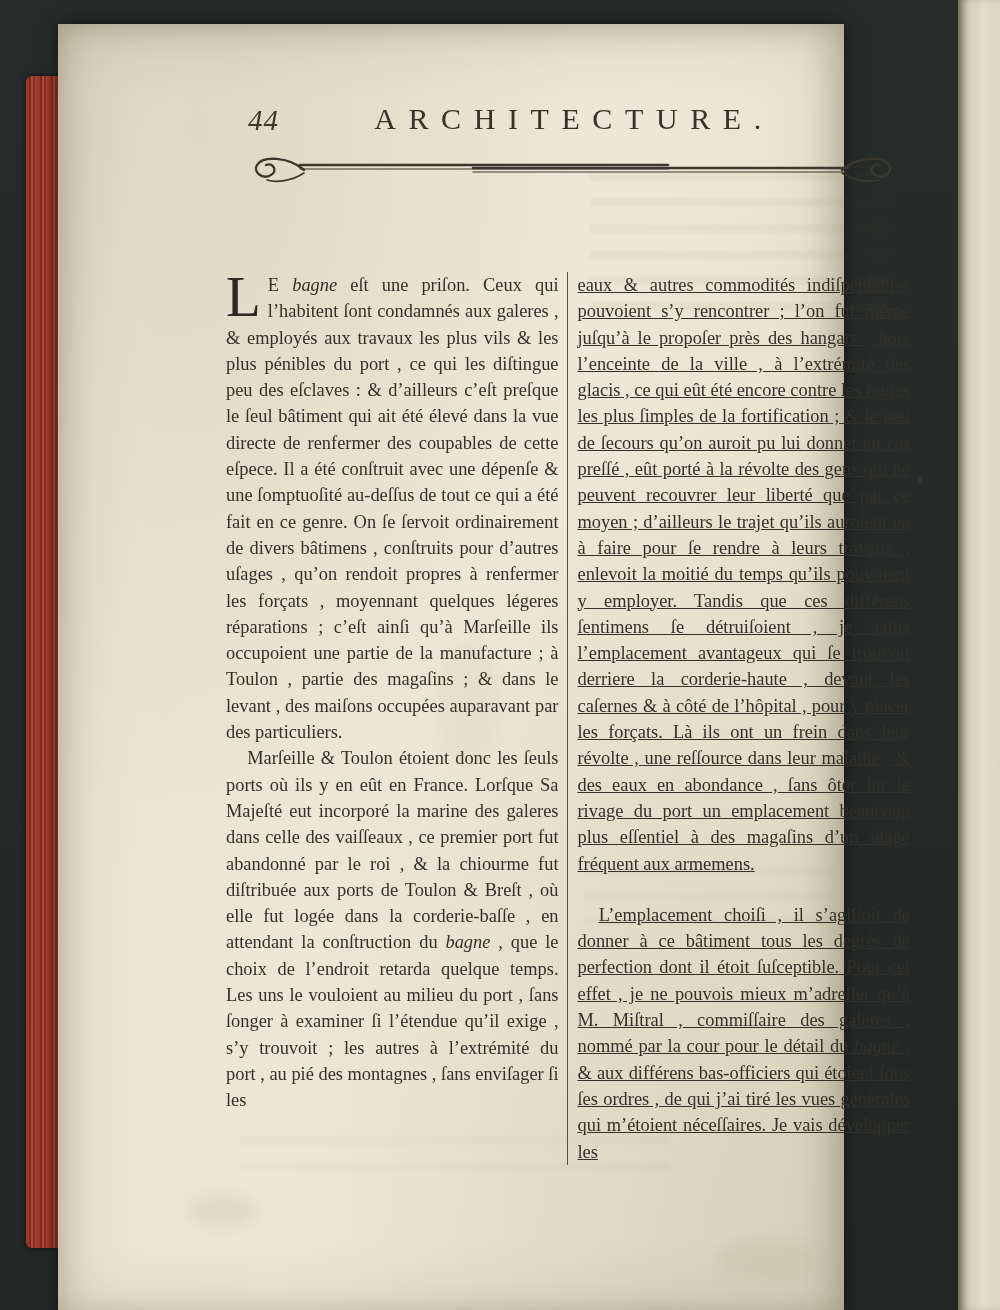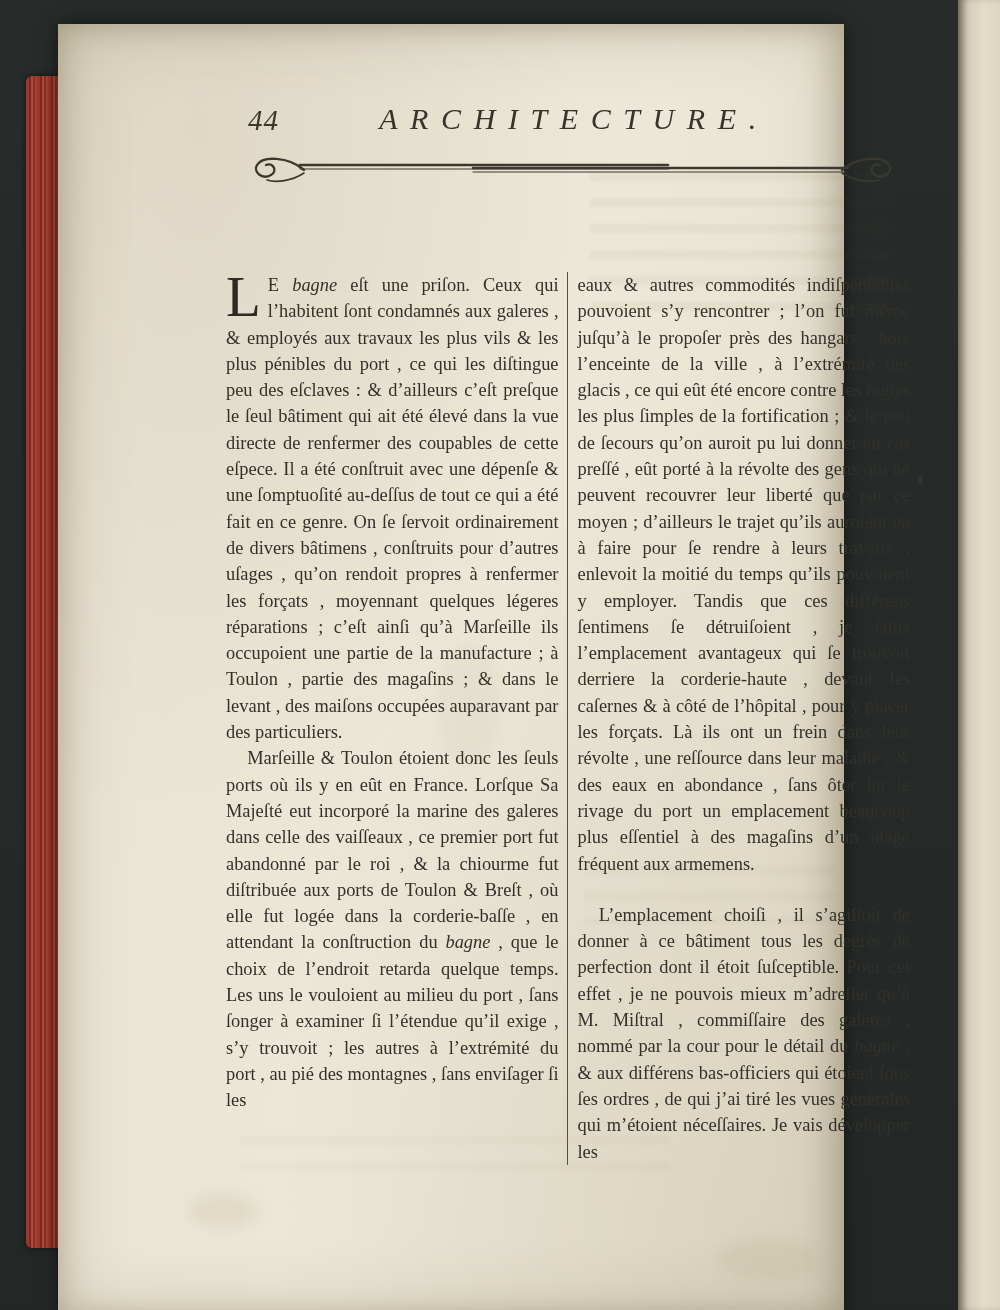--- a/index.html
+++ b/index.html
@@ -39,34 +39,34 @@
       inset 10px 0 22px rgba(110,95,60,.14),
       0 0 16px rgba(0,0,0,.55);
   }
   .header-row{position:absolute;left:168px;top:76px;width:684px;height:46px;}
   .page-number{
     position:absolute;left:22px;top:4px;
     font-style:italic;font-size:29px;letter-spacing:1px;color:#3a372d;
   }
   .running-title{
     position:absolute;left:0;right:0;top:2px;text-align:center;
-    font-style:italic;font-size:30px;letter-spacing:.42em;color:#35332a;
+    font-size:30px;letter-spacing:.42em;color:#35332a;
     padding-left:.4em;white-space:nowrap;
   }
   .ornament{position:absolute;left:190px;top:128px;width:650px;height:36px;}
   .section-title{
     position:absolute;left:168px;top:188px;width:684px;text-align:center;
     font-size:33px;letter-spacing:.48em;padding-left:.45em;color:#2d2b24;white-space:nowrap;
   }
   .columns{
     position:absolute;left:168px;top:248px;width:684px;display:flex;align-items:stretch;
   }
   .col{width:333px;font-size:18.4px;line-height:26.3px;text-align:justify;color:#33302a;}
   .col-left{padding-right:8px;border-right:1.4px solid #56503e;}
-  .col-right{padding-left:10px;}
+  .col-right{padding-left:10px;text-decoration:underline;}
   .col p{margin:0;text-indent:1.15em;}
   .col p:first-child{text-indent:0;}
   .col p.space-before{margin-top:25px;}
   .dropcap{
     float:left;font-size:57px;line-height:43px;padding:3px 7px 0 0;color:#2c2a23;
   }
   
   .ghost{
     position:absolute;filter:blur(1.4px);pointer-events:none;
     background:repeating-linear-gradient(180deg,rgba(95,88,58,.45) 0 9px,transparent 9px 26px);

